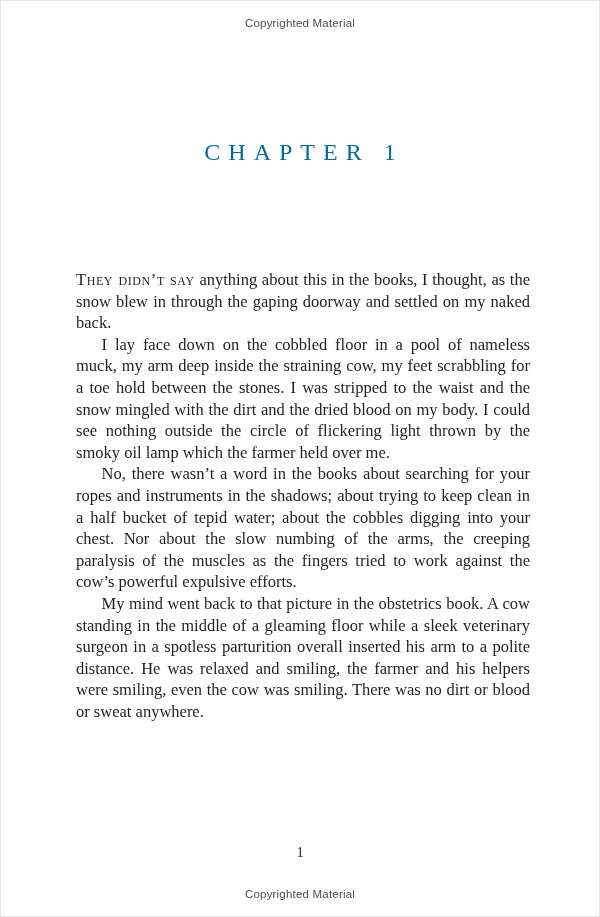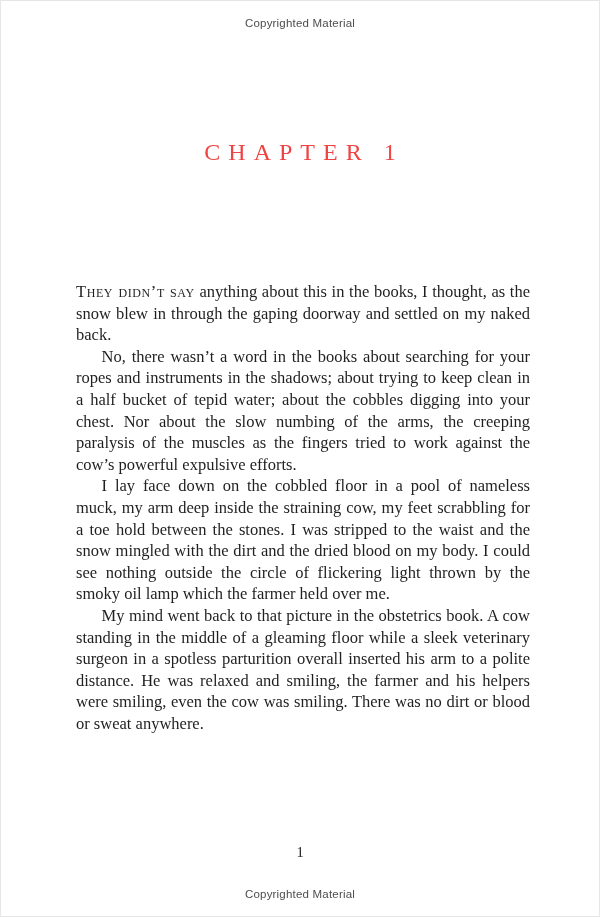--- a/index.html
+++ b/index.html
@@ -38,32 +38,31 @@
   .chapter-title {
     position: absolute;
     top: 138px;
     left: 0;
     width: 100%;
     text-align: center;
     font-size: 24px;
     font-weight: 400;
     letter-spacing: 8px;
     text-indent: 8px; 
-    color: #ef4444;
+    color: #0369a1;
   }
   .body-text {
     position: absolute;
     top: 268px;
     left: 75px;
     width: 454px;
     font-size: 16.5px;
     line-height: 21.6px;
     text-align: justify;
     color: #1f1f1f;
-    margin-top: 12px;
   }
   .para { text-indent: 1.55em; }
   .para.first { text-indent: 0; }
   .small-caps {
     font-variant: small-caps;
     letter-spacing: 0.6px;
   }
   .page-number {
     position: absolute;
     bottom: 55px;
@@ -78,22 +77,22 @@
 <body>
 
 <div class="page">
 
   <div class="copyright top">Copyrighted Material</div>
 
   <h1 class="chapter-title">CHAPTER 1</h1>
 
   <div class="body-text">
       <p class="para first"><span class="small-caps">They didn’t say</span> anything about this in the books, I thought, as the snow blew in through the gaping doorway and settled on my naked back.</p>
+      <p class="para">I lay face down on the cobbled floor in a pool of nameless muck, my arm deep inside the straining cow, my feet scrabbling for a toe hold between the stones. I was stripped to the waist and the snow mingled with the dirt and the dried blood on my body. I could see nothing outside the circle of flickering light thrown by the smoky oil lamp which the farmer held over me.</p>
       <p class="para">No, there wasn’t a word in the books about searching for your ropes and instruments in the shadows; about trying to keep clean in a half bucket of tepid water; about the cobbles digging into your chest. Nor about the slow numbing of the arms, the creeping paralysis of the muscles as the fingers tried to work against the cow’s powerful expulsive efforts.</p>
-      <p class="para">I lay face down on the cobbled floor in a pool of nameless muck, my arm deep inside the straining cow, my feet scrabbling for a toe hold between the stones. I was stripped to the waist and the snow mingled with the dirt and the dried blood on my body. I could see nothing outside the circle of flickering light thrown by the smoky oil lamp which the farmer held over me.</p>
       <p class="para">My mind went back to that picture in the obstetrics book. A cow standing in the middle of a gleaming floor while a sleek veterinary surgeon in a spotless parturition overall inserted his arm to a polite distance. He was relaxed and smiling, the farmer and his helpers were smiling, even the cow was smiling. There was no dirt or blood or sweat anywhere.</p>
     </div>
 
   <div class="page-number">1</div>
 
   <div class="copyright bottom">Copyrighted Material</div>
 
 </div>
 
 </body></html>

